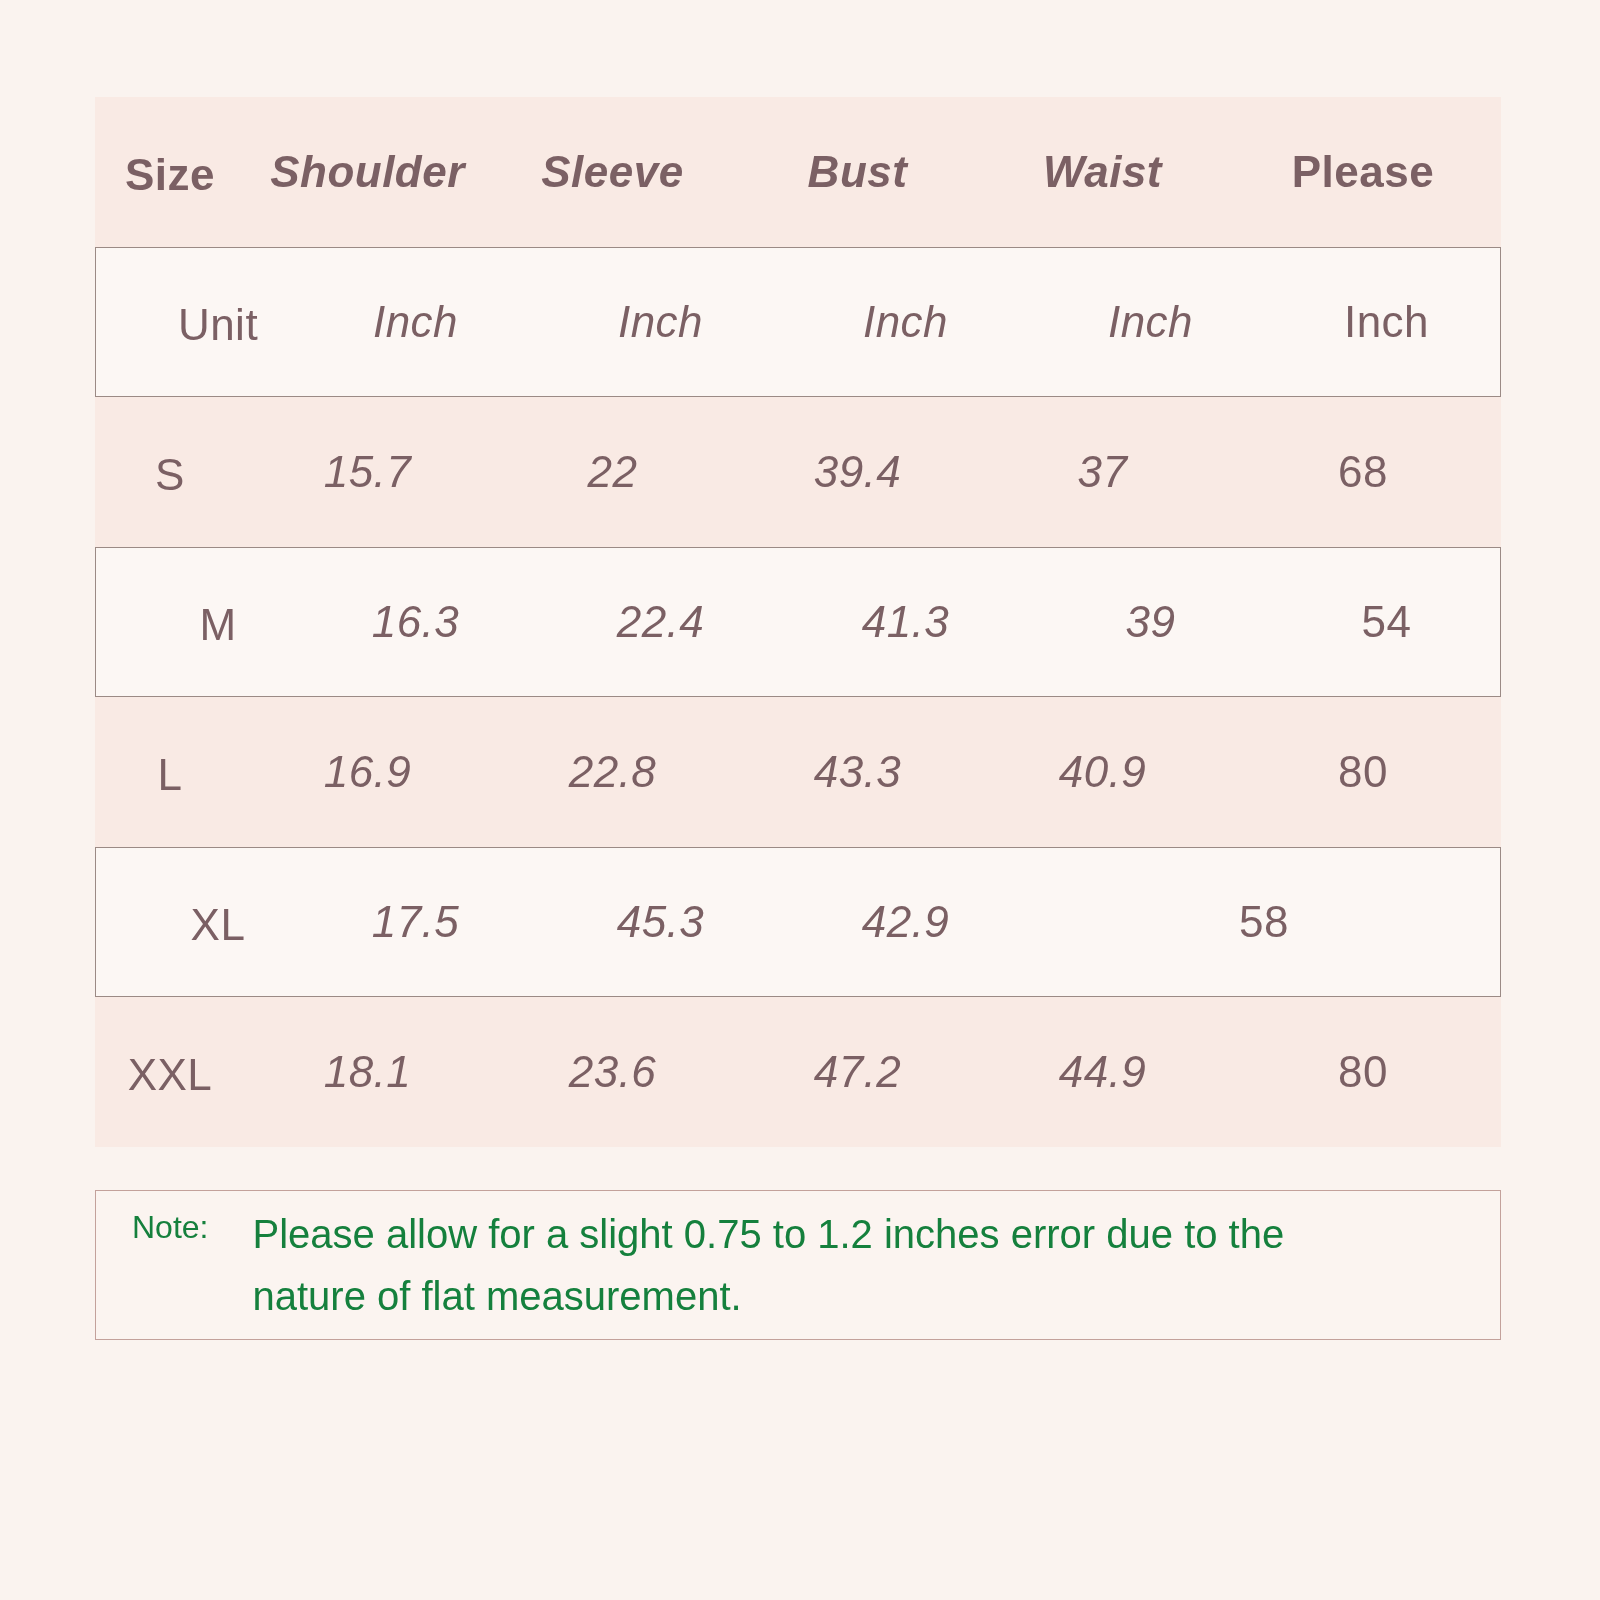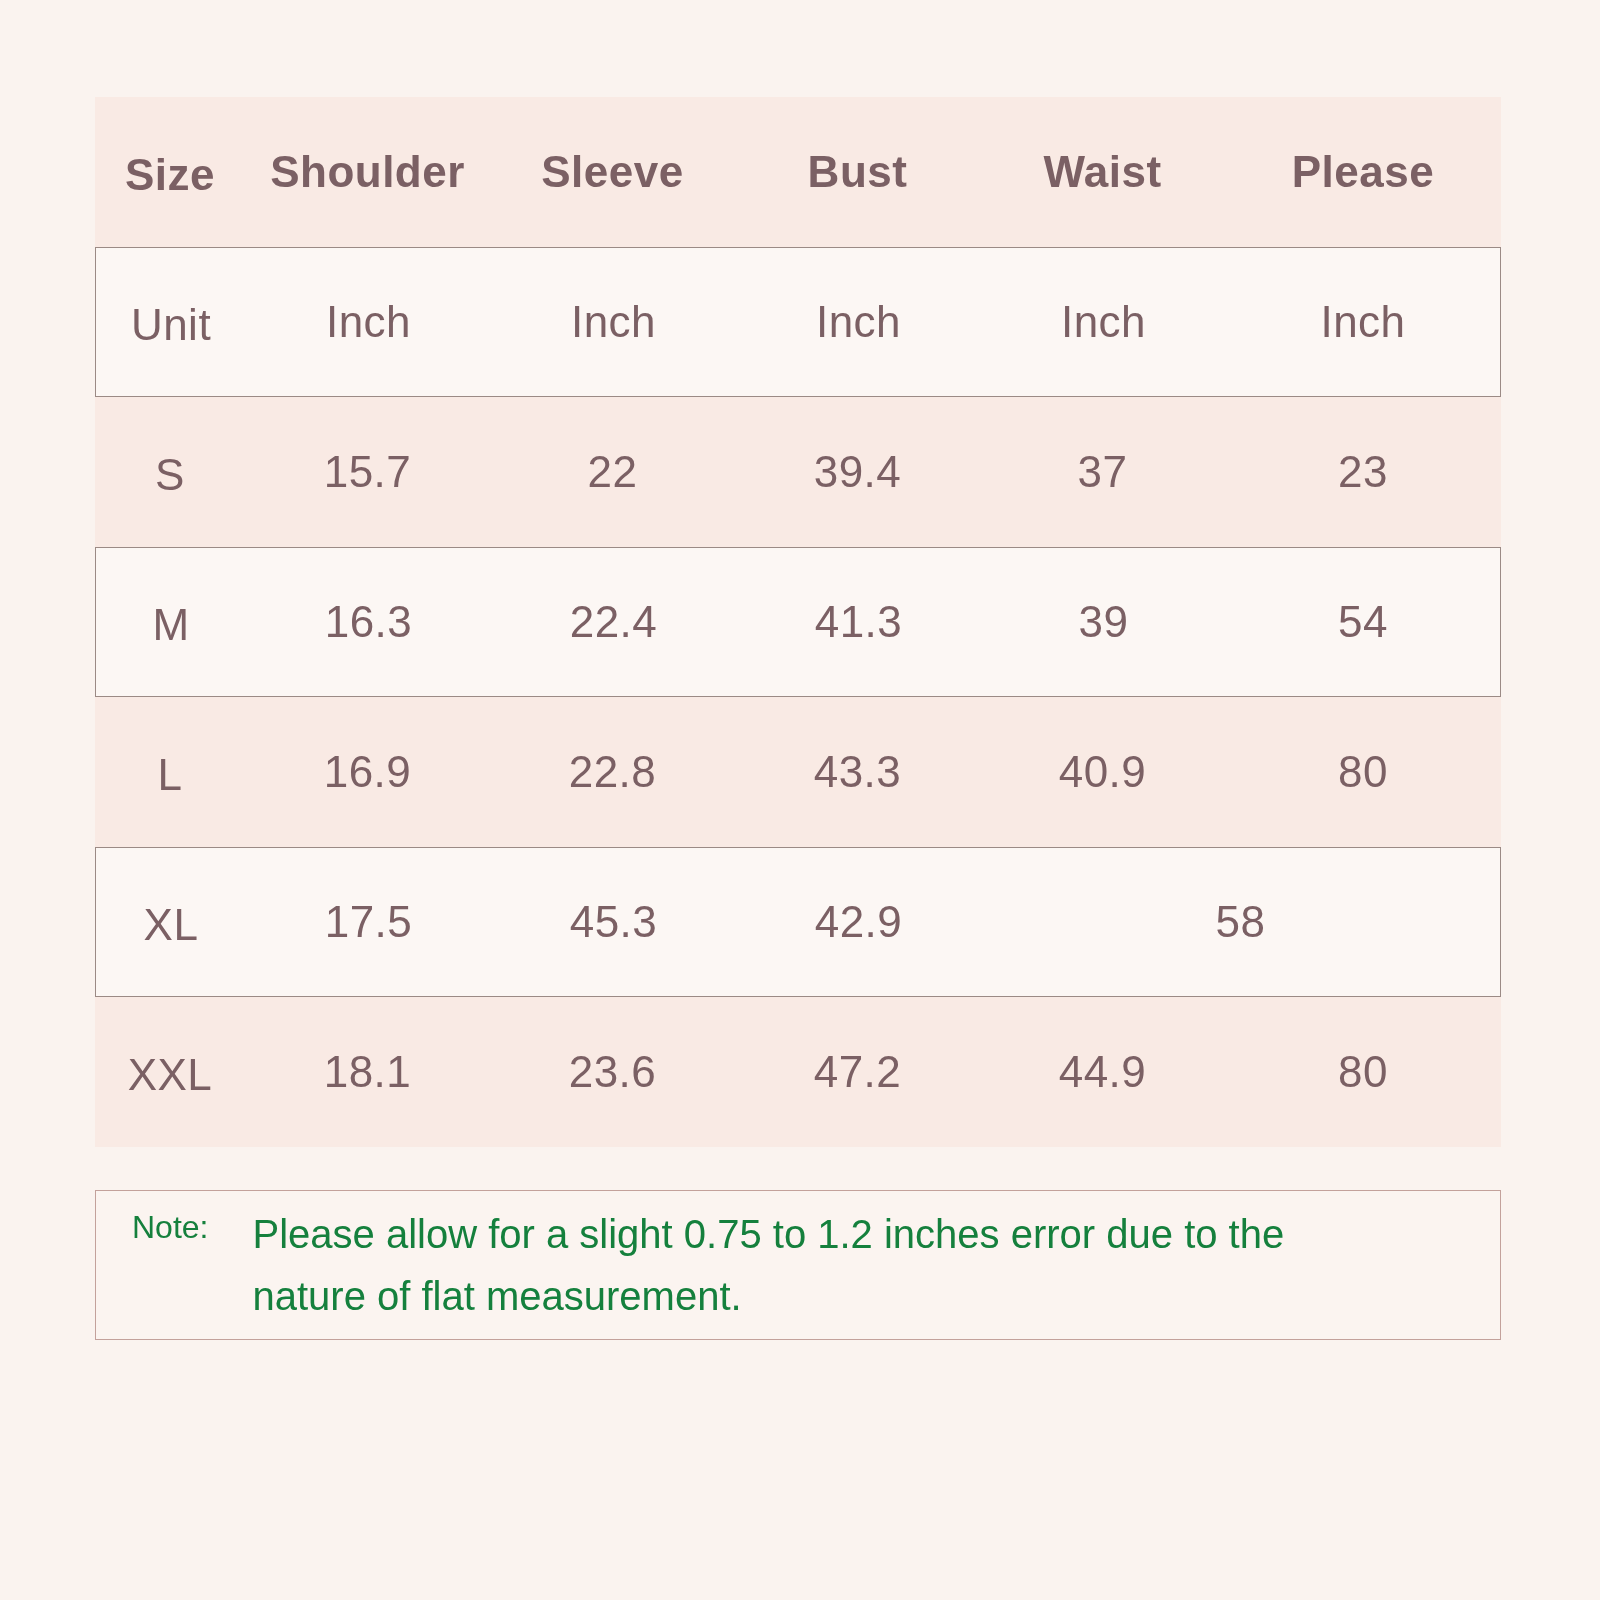--- a/index.html
+++ b/index.html
@@ -26,28 +26,29 @@
     align-items: center;
     height: 150px;
     box-sizing: border-box;
   }
   .row.pink {
     background: #f9eae4;
   }
   .row.bordered {
     background: #fcf7f4;
     border: 1.5px solid #9b8a85;
+    padding-left: 47px;
   }
   .cell {
     text-align: center;
     font-size: 44px;
     letter-spacing: 0.5px;
   }
   .c0 { width: 150px; margin-top: 6px; }
-  .c1, .c2, .c3, .c4 { width: 245px; }
+  .c1, .c2, .c3, .c4 { width: 245px; font-style: italic; }
   .c5 { flex: 1; }
   .hdr { font-weight: bold; }
   .note-box {
     position: absolute;
     left: 95px;
     top: 1190px;
     width: 1406px;
     height: 150px;
     box-sizing: border-box;
     border: 1.5px solid #c3a19b;
@@ -95,21 +96,21 @@
     <div class="cell c4">Inch</div>
     <div class="cell c5">Inch</div>
   </div>
 
   <div class="row pink">
     <div class="cell c0">S</div>
     <div class="cell c1">15.7</div>
     <div class="cell c2">22</div>
     <div class="cell c3">39.4</div>
     <div class="cell c4">37</div>
-    <div class="cell c5">23</div>
+    <div class="cell c5">68</div>
   </div>
 
   <div class="row bordered">
     <div class="cell c0">M</div>
     <div class="cell c1">16.3</div>
     <div class="cell c2">22.4</div>
     <div class="cell c3">41.3</div>
     <div class="cell c4">39</div>
     <div class="cell c5">54</div>
   </div>

